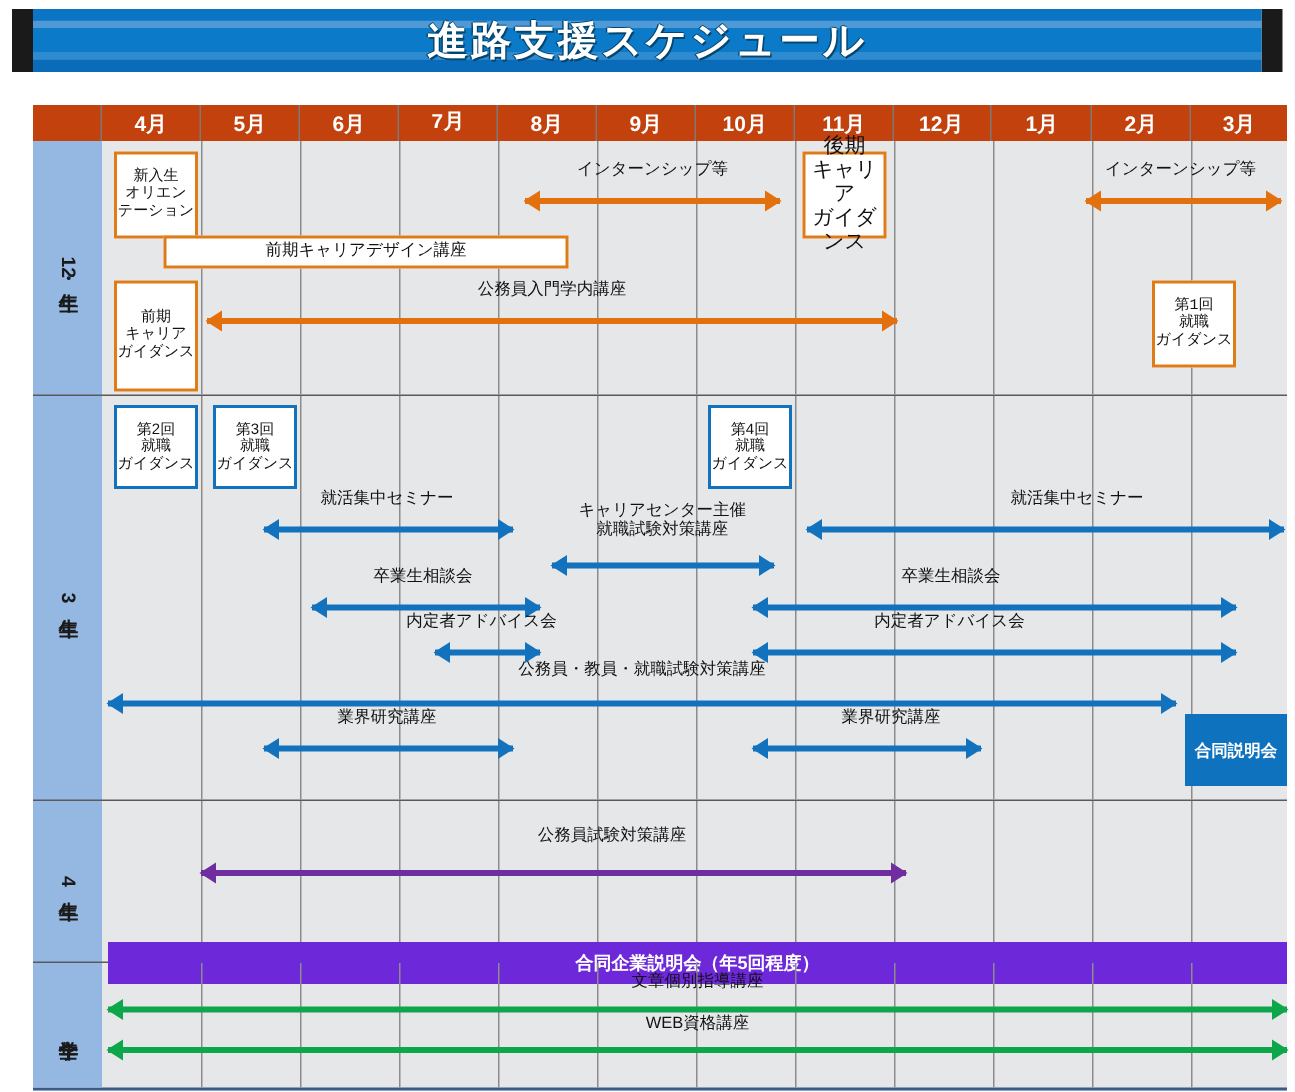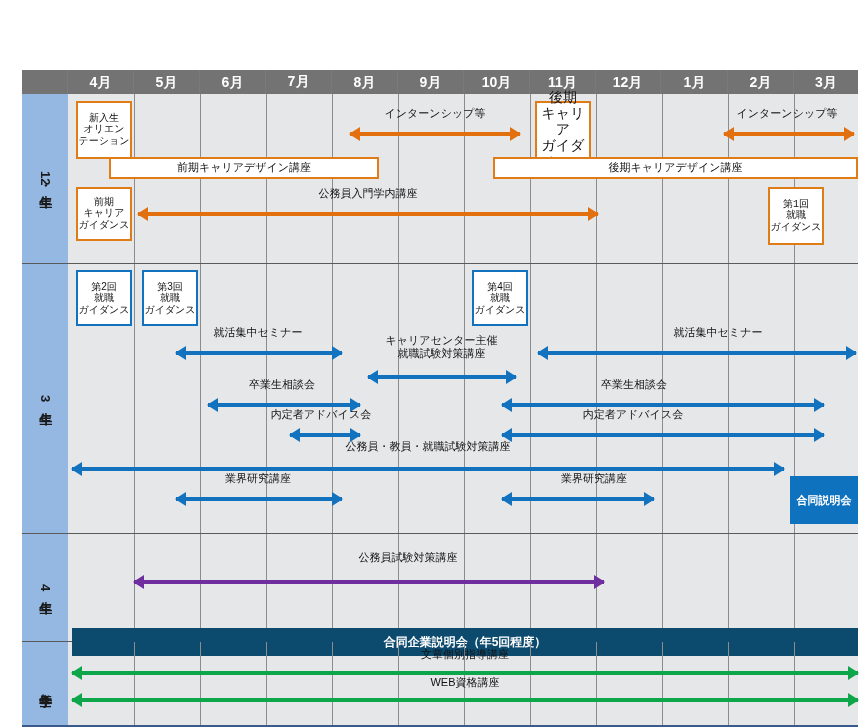--- a/index.html
+++ b/index.html
@@ -12,42 +12,42 @@
   .title-cap.left{left:-14px;}
   .title-cap.right{right:-14px;}
   .title-bar{position:absolute;left:0;top:0;width:819px;height:42px;
     background:linear-gradient(180deg,#0b74c4 0%,#0b74c4 18%,#4f9ad6 19%,#4f9ad6 30%,#0b7ac9 31%,#0b7ac9 68%,#2f8bd0 69%,#2f8bd0 80%,#0a6cb8 81%,#0a6cb8 100%);}
   .title-text{position:absolute;left:0;top:0;width:819px;height:42px;line-height:42px;text-align:center;
     color:#ffffff;font-size:27px;font-weight:bold;letter-spacing:2px;
     text-shadow:1px 1px 0 #05466f,-1px 0 0 #05466f,0 -1px 0 #05466f;}
 
   
   .chart{position:absolute;left:22px;top:70px;width:836px;height:655px;}
-  .hdr{position:absolute;left:0;top:0;width:836px;height:24px;background:#737373;}
+  .hdr{position:absolute;left:0;top:0;width:836px;height:24px;background:#c2410c;}
   .hdr .cell{position:absolute;top:0;height:24px;line-height:24px;text-align:center;color:#fff;
     font-size:14px;font-weight:bold;border-right:1px solid #7a7a7a;box-sizing:border-box;}
   .hdr .cell.first{border-left:none;}
 
   .body{position:absolute;left:0;top:24px;width:836px;height:631px;background:#e6e7e8;
     border-bottom:2px solid #3b5a8c;}
   .rowlabel{position:absolute;left:0;width:46px;background:#95b8e3;border-bottom:1px solid #5a5a5a;
     box-sizing:border-box;display:flex;align-items:center;justify-content:center;
     font-size:13px;font-weight:bold;color:#1a1a1a;text-align:center;line-height:1.25;}
   .rowarea{position:absolute;left:46px;width:790px;box-sizing:border-box;
     border-bottom:1px solid #5a5a5a;}
   .vline{position:absolute;top:0;bottom:0;width:1px;background:#8c8c8c;}
 
   
   .box{position:absolute;box-sizing:border-box;background:#ffffff;display:flex;align-items:center;
     justify-content:center;text-align:center;line-height:1.15;}
   .box.orange{border:2px solid #E07C18;color:#111;font-family:Liberation Mono, monospace;}
   .box.blue{border:2px solid #1272BE;color:#111;}
   .bar{position:absolute;box-sizing:border-box;display:flex;align-items:center;justify-content:center;
     color:#fff;font-weight:bold;text-align:center;margin-top:32px;}
-  .bar.purple{background:#0c4a6e;text-align:right;}
+  .bar.purple{background:#6d28d9;text-align:right;}
   .bar.green{background:#0EA64A;border:1px solid #2f7fbf;}
   .bar.blueSolid{background:#0F72BE;}
 
   .arrow{position:absolute;height:0;}
   .arrow .shaft{position:absolute;left:0;top:50%;height:4px;margin-top:-2px;width:100%;}
   .arrow .head{position:absolute;top:50%;width:0;height:0;border-top:7px solid transparent;
     border-bottom:7px solid transparent;margin-top:-7px;}
   .arrow.o .shaft{background:#E2700F;}
   .arrow.o .head.r{border-left:11px solid #E2700F;right:-1px;}
   .arrow.o .head.l{border-right:11px solid #E2700F;left:-1px;}
@@ -62,20 +62,26 @@
   .arrow.g .head.l{border-right:11px solid #0EA64A;left:-1px;}
 
   .alabel{position:absolute;text-align:center;font-size:11px;color:#111;line-height:1.15;
     white-space:nowrap;}
 </style>
 </head>
 <body>
 
 <div class="page">
 
+  <div class="title-wrap">
+    <div class="title-cap left"></div>
+    <div class="title-cap right"></div>
+    <div class="title-bar"></div>
+    <div class="title-text">進路支援スケジュール</div>
+  </div>
 
   <div class="chart">
 
     <div class="hdr">
       <div class="cell first" style="left:0;width:46px;"></div>
       <div class="cell" style="left:46px;width:66px;">4月</div>
       <div class="cell" style="left:112px;width:66px;">5月</div>
       <div class="cell" style="left:178px;width:66px;">6月</div>
       <div class="cell" style="left:244px;width:66px;font-family:Liberation Mono, monospace;">7月</div>
       <div class="cell" style="left:310px;width:66px;">8月</div>
@@ -120,23 +126,22 @@
 ガイダンス</div>
 
         <div class="alabel" style="left:648px;top:13px;width:142px;">インターンシップ等</div>
         <div class="arrow o" style="left:656px;top:40px;width:130px;">
           <div class="shaft"></div>
             <div class="head l"></div>
           <div class="head r"></div>
         </div>
 
         <div class="box orange" style="left:41px;top:63px;width:270px;height:22px;font-size:11px;">前期キャリアデザイン講座</div>
-        <div class="box orange" style="left:425px;top:63px;width:365px;height:22px;font-size:11px;">後期キャリアデザイン講座</div>
-
-        <div class="box orange" style="left:8px;top:93px;width:56px;height:54px;font-size:10px;white-space:pre-line;text-align:center;">前期
+
+        <div class="box orange" style="left:8px;top:93px;width:56px;height:74px;font-size:10px;white-space:pre-line;text-align:center;">前期
 キャリア
 ガイダンス</div>
 
         <div class="alabel" style="left:210px;top:93px;width:180px;">公務員入門学内講座</div>
         <div class="arrow o" style="left:70px;top:120px;width:460px;">
           <div class="shaft"></div>
             <div class="head l"></div>
           <div class="head r"></div>
         </div>
 

